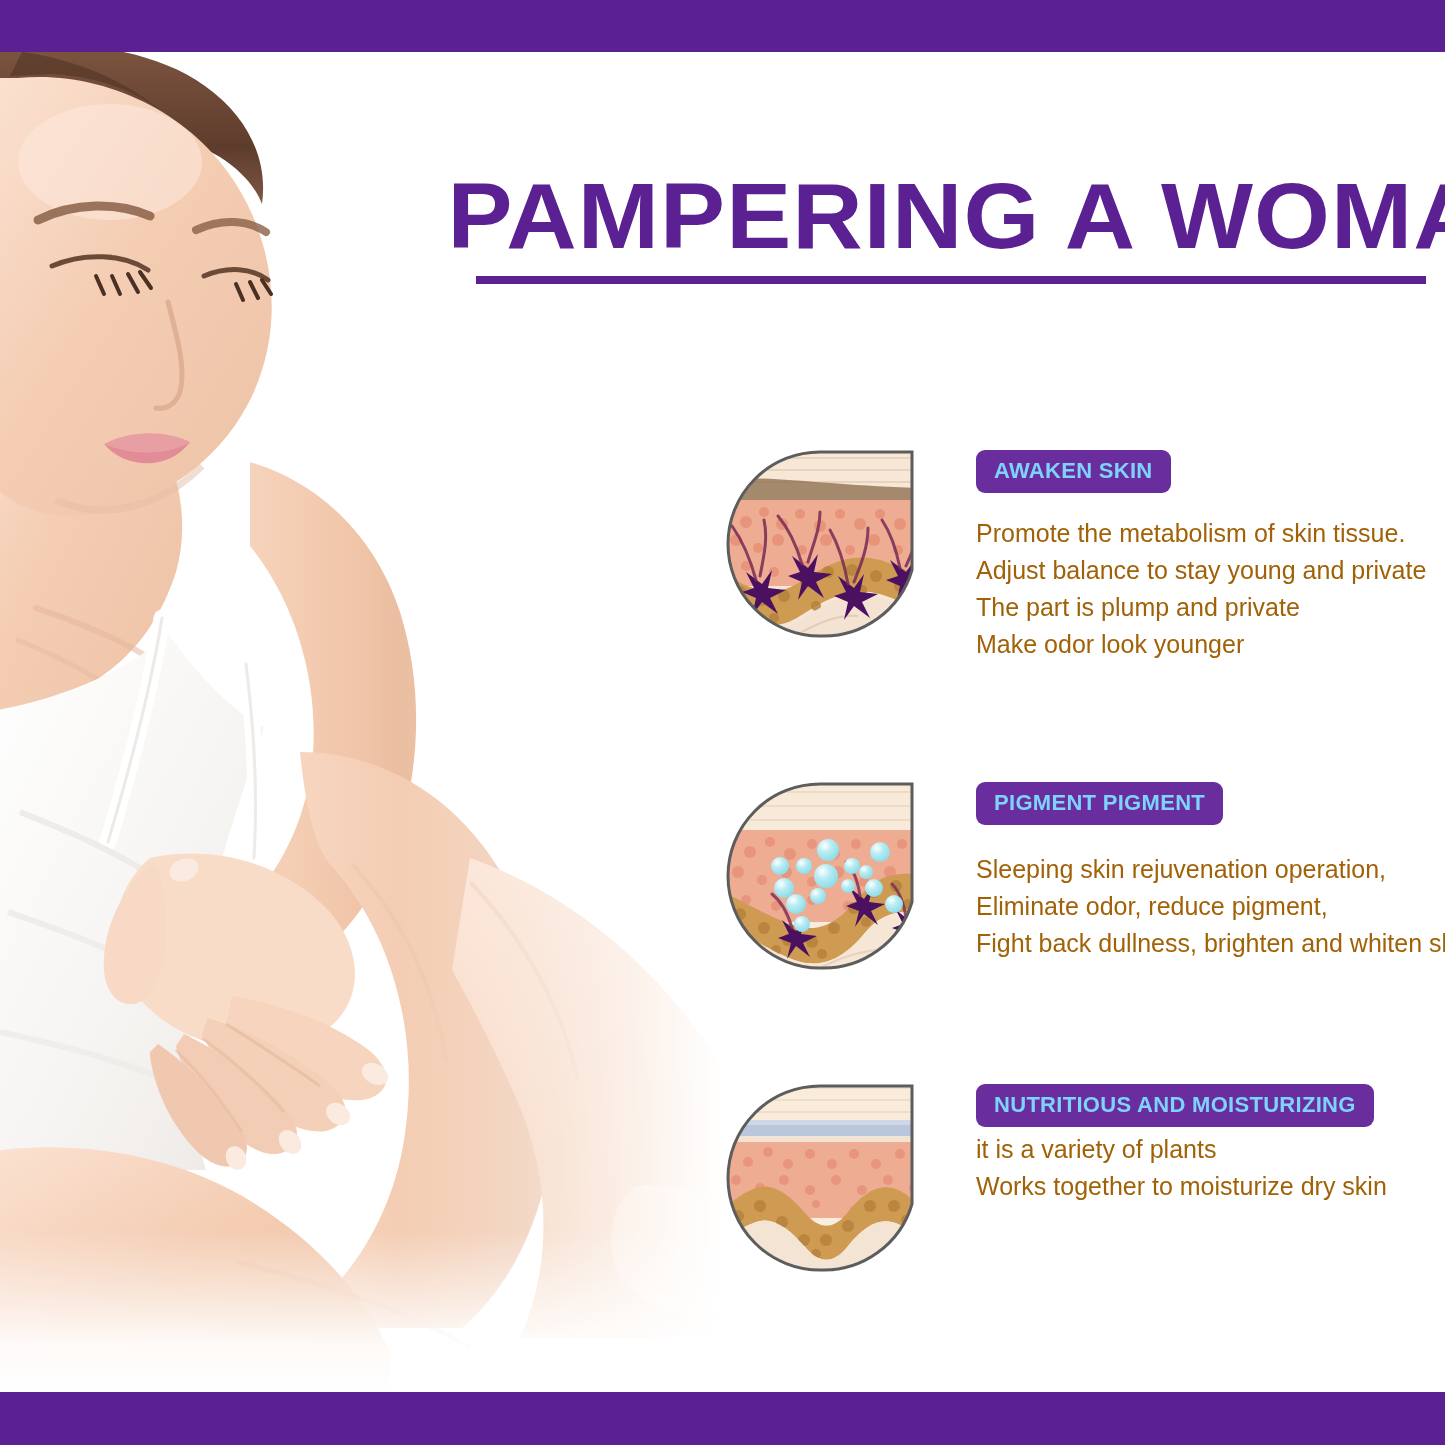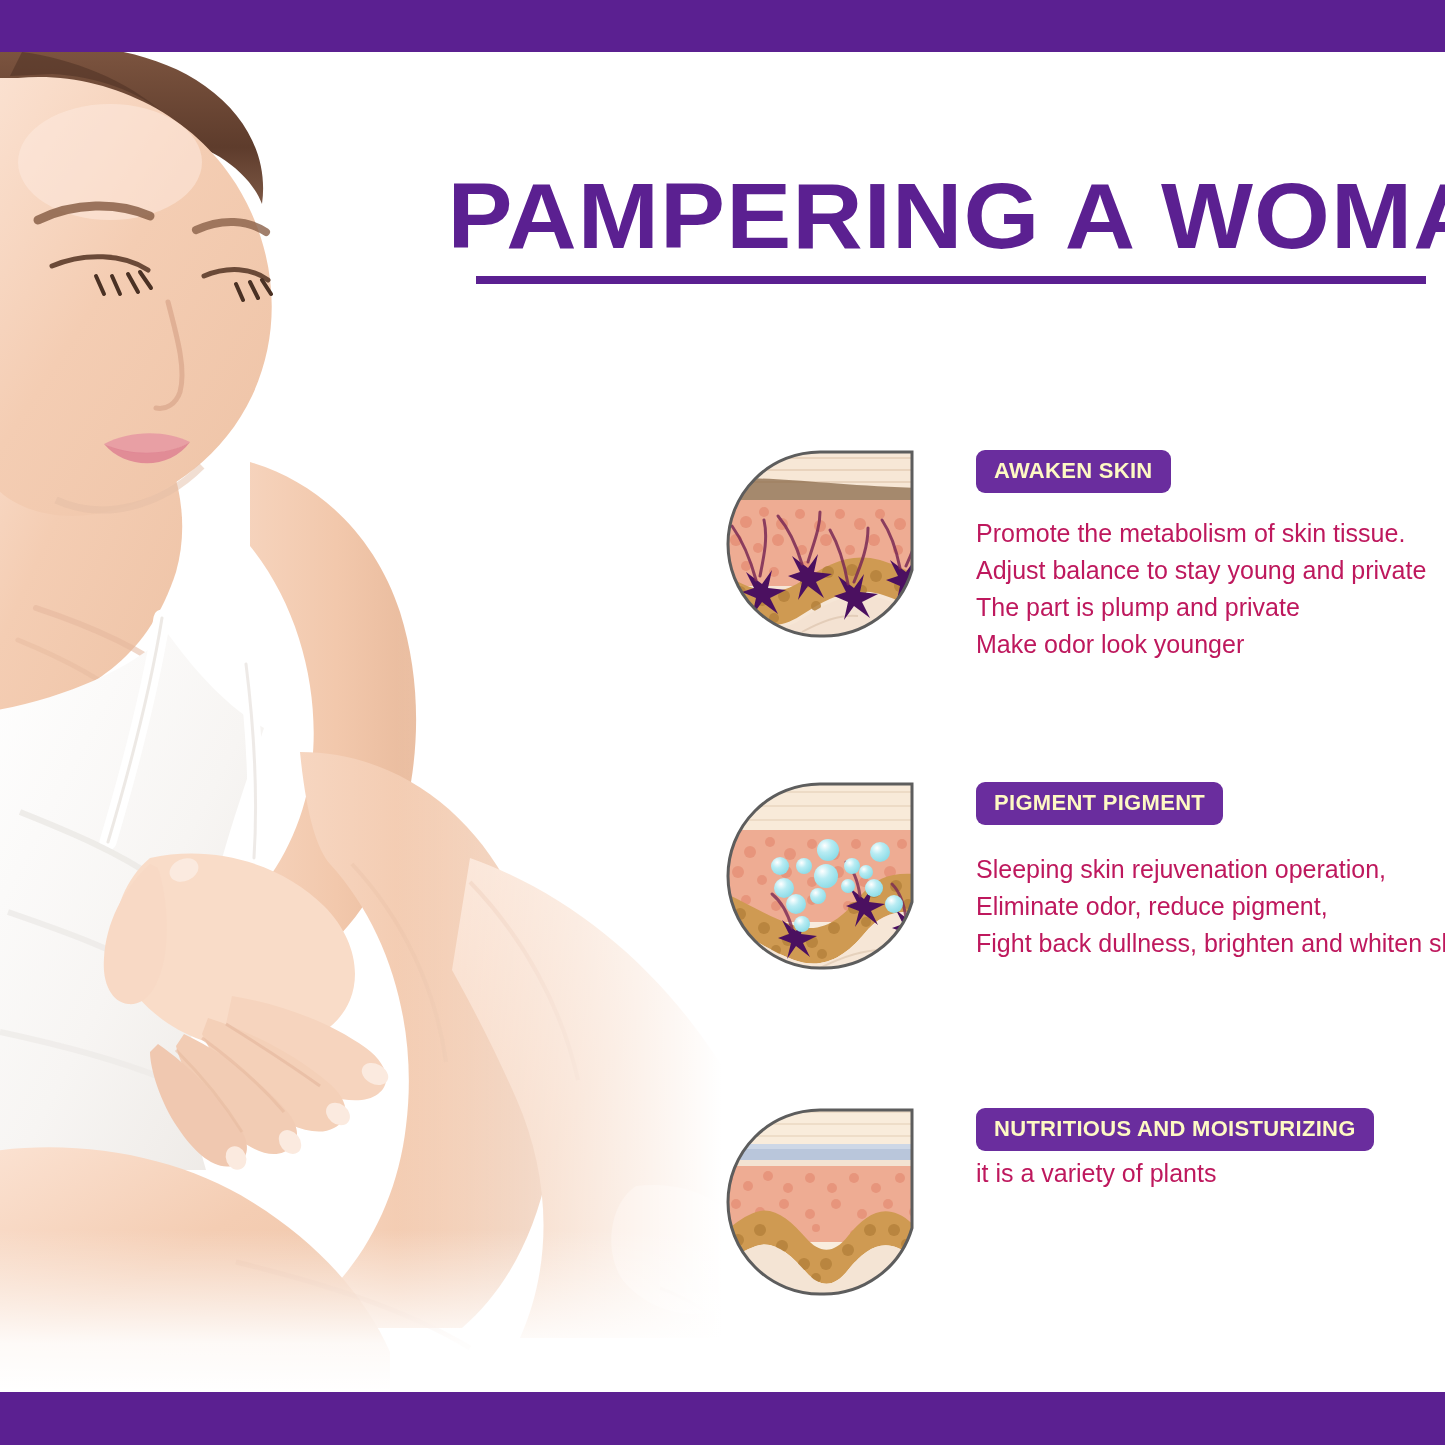--- a/index.html
+++ b/index.html
@@ -93,53 +93,53 @@
   }
 
   
   .feature {
     position: absolute;
     display: flex;
     align-items: flex-start;
   }
   .feature-1 { left: 716px; top: 440px; }
   .feature-2 { left: 716px; top: 772px; }
-  .feature-3 { left: 716px; top: 1098px; }
+  .feature-3 { left: 716px; top: 1074px; }
 
   .drop {
     width: 208px;
     height: 208px;
     flex: 0 0 208px;
   }
   .drop svg { display: block; }
 
   .feature-body {
     margin-left: 52px;
     padding-top: 10px;
   }
 
   .badge {
     display: inline-block;
     background: #6A2D9E;
-    color: #fef9c3;
+    color: #7dd3fc;
     font-family: "Liberation Sans", sans-serif;
     font-weight: 700;
     font-size: 22px;
     line-height: 22px;
     letter-spacing: 0.3px;
     padding: 10px 18px 11px 18px;
     border-radius: 9px;
     white-space: nowrap;
   }
 
   .lines {
     margin-top: 22px;
   }
   .line {
-    color: #be185d;
+    color: #a16207;
     font-family: "Liberation Sans", sans-serif;
     font-size: 25px;
     line-height: 37px;
     white-space: nowrap;
   }
 
   .feature-2 .lines { margin-top: 26px; }
   .feature-3 .lines { margin-top: 4px; }
 </style>
 </head>
@@ -595,17 +595,18 @@
             <path d="M 48 212 C 78 206 110 210 138 214"></path>
           </g>
         </g>
         <path d="M 196 12 L 196 130 A 92 92 0 0 1 104 196 A 92 92 0 0 1 12 104 A 92 92 0 0 1 104 12 Z" fill="none" stroke="#5d5d5d" stroke-width="3"></path>
       </svg>
     </div>
     <div class="feature-body">
       <span class="badge">NUTRITIOUS AND MOISTURIZING</span>
       <div class="lines">
         <div class="line">it is a variety of plants</div>
+        <div class="line">Works together to moisturize dry skin</div>
       </div>
     </div>
   </div>
 
 </div>
 
 </body></html>

